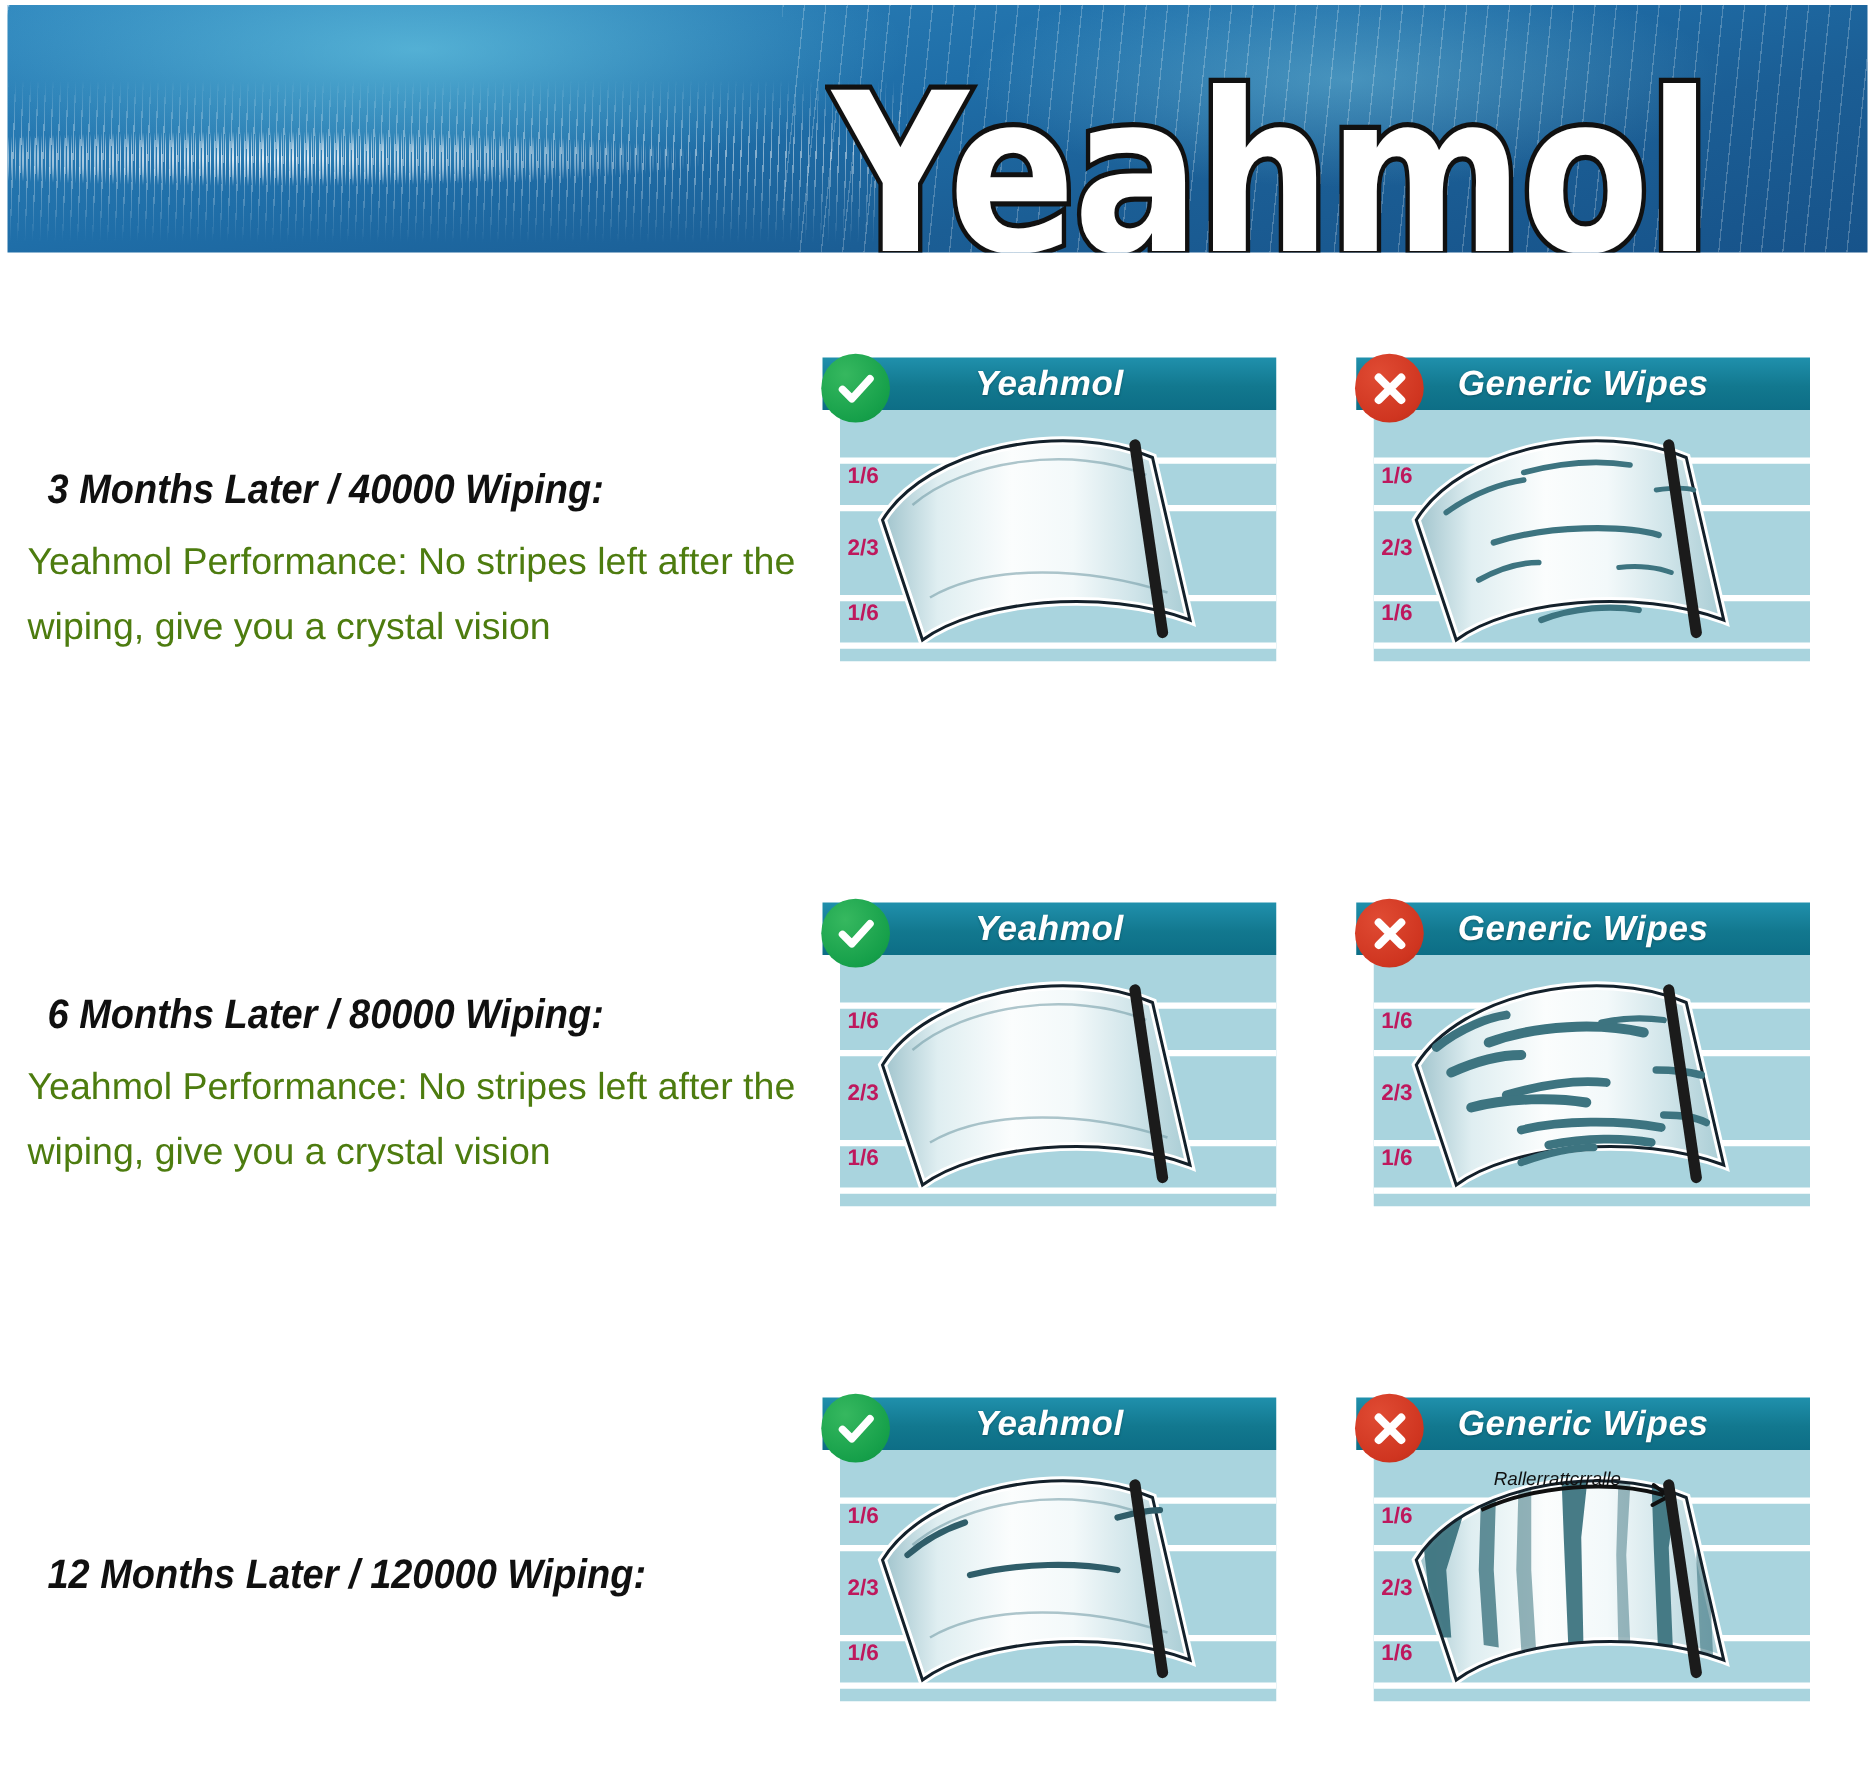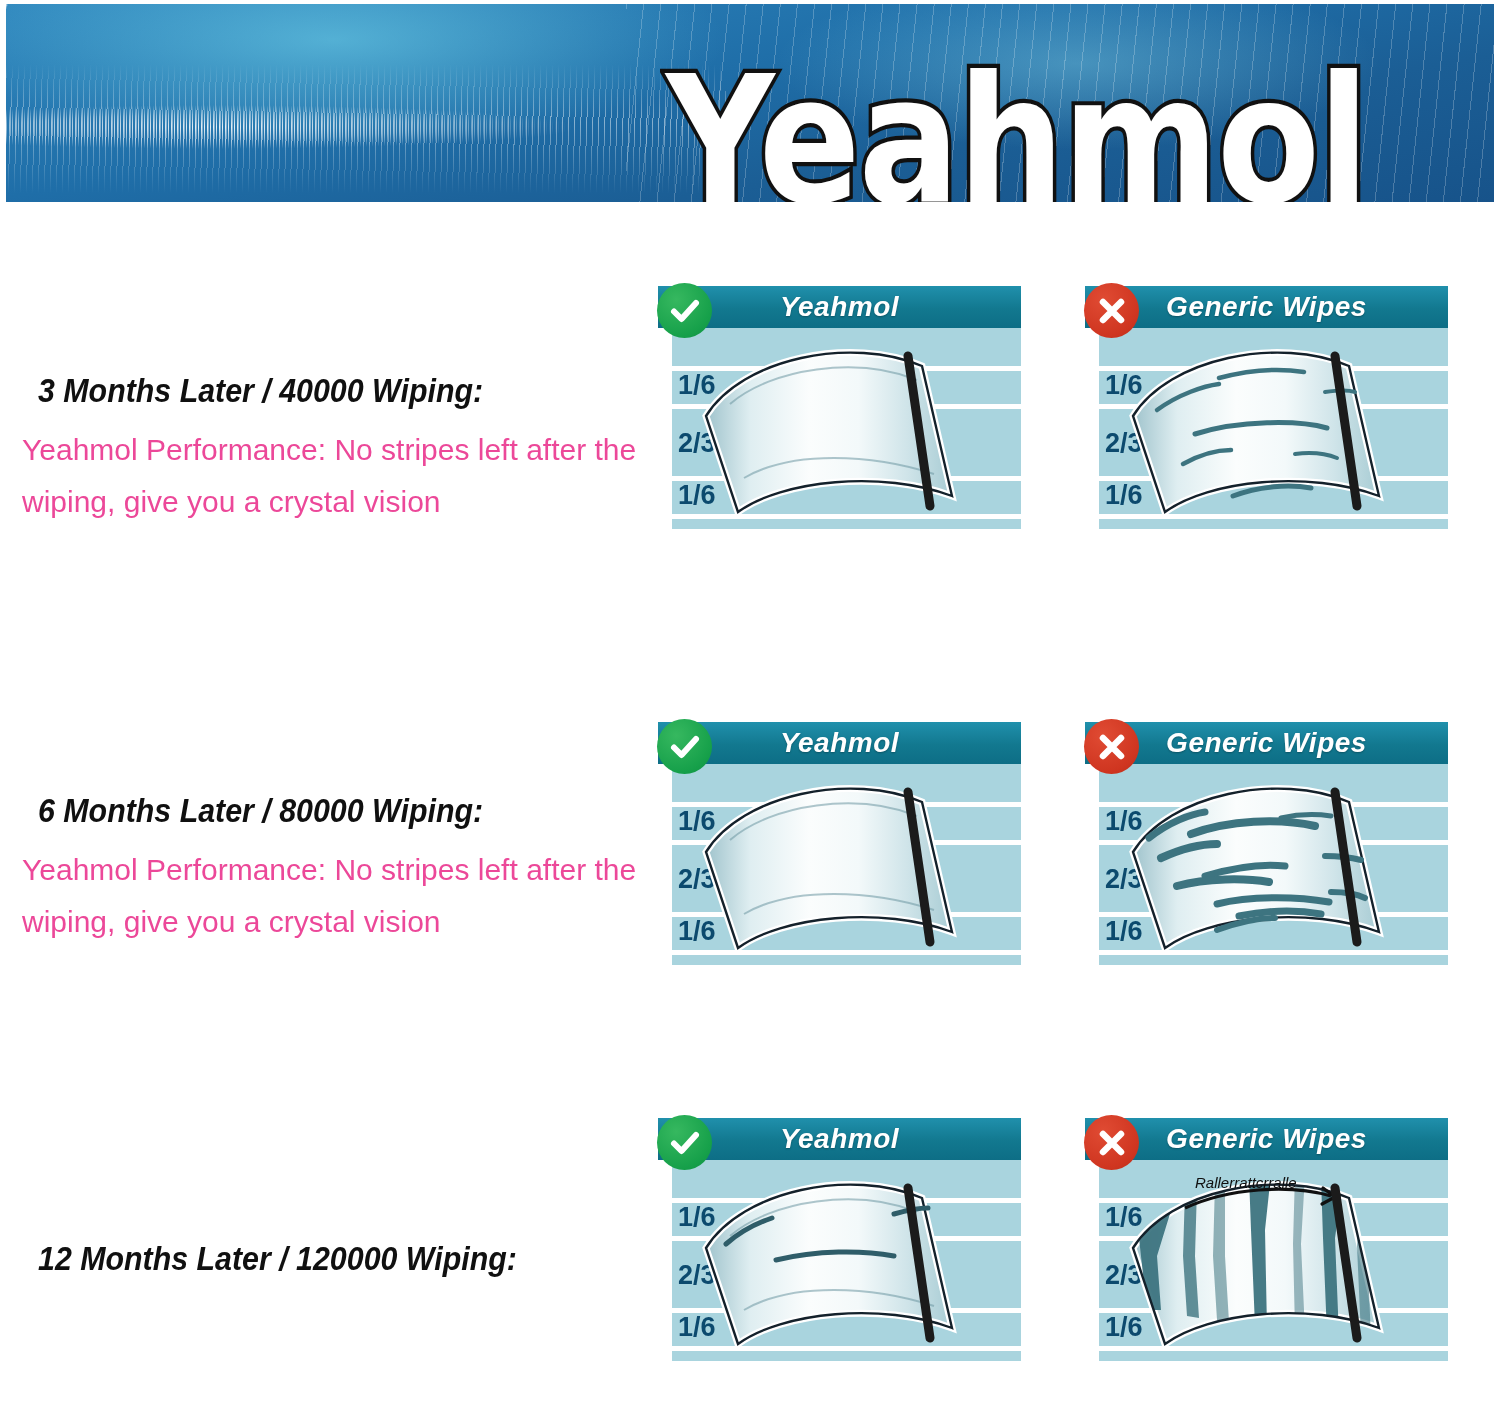--- a/index.html
+++ b/index.html
@@ -57,21 +57,21 @@
   
   .row{position:absolute;left:0;width:1500px;}
   .row-text{position:absolute;left:22px;width:650px;}
   .row-title{
     font-size:33px;font-weight:bold;font-style:italic;color:#101010;
     font-family:"Liberation Sans",sans-serif;
     transform:scaleX(.92);transform-origin:left center;
     white-space:nowrap;margin:0 0 14px 16px;
   }
   .row-body{
-    font-size:30px;color:#ec4899;line-height:1.72;margin:0;
+    font-size:30px;color:#4d7c0f;line-height:1.72;margin:0;
     font-family:"Liberation Sans",sans-serif;
   }
 
   
   .panel{position:absolute;width:363px;}
   .panel-head{
     position:absolute;left:0;top:0;width:363px;height:42px;
     background:linear-gradient(180deg,#2090ac 0%,#12788f 55%,#0d6e86 100%);
   }
   .panel-title{
@@ -81,21 +81,21 @@
     letter-spacing:.5px;
     font-family:"Liberation Sans",sans-serif;
     text-shadow:0 1px 2px rgba(0,0,0,.28);
   }
   .panel-body{
     position:absolute;left:14px;top:42px;width:349px;height:201px;
     background:#a9d4de;overflow:hidden;
   }
   .hline{position:absolute;left:0;width:349px;height:5px;background:#ffffff;}
   .frac{
-    position:absolute;left:6px;color:#0c4a6e;font-size:27px;font-weight:bold;
+    position:absolute;left:6px;color:#be185d;font-size:18px;font-weight:bold;
     font-family:"Liberation Sans",sans-serif;
   }
   .badge{
     position:absolute;left:-1px;top:-3px;width:55px;height:55px;border-radius:50%;
     display:flex;align-items:center;justify-content:center;z-index:5;
   }
   .badge.ok{background:radial-gradient(circle at 35% 30%,#36b85f,#16a04a 70%,#0e8f41 100%);}
   .badge.no{background:radial-gradient(circle at 35% 30%,#e04b33,#cf3520 70%,#b62d18 100%);}
   .badge svg{display:block;}
   .glass{position:absolute;left:0;top:0;}

